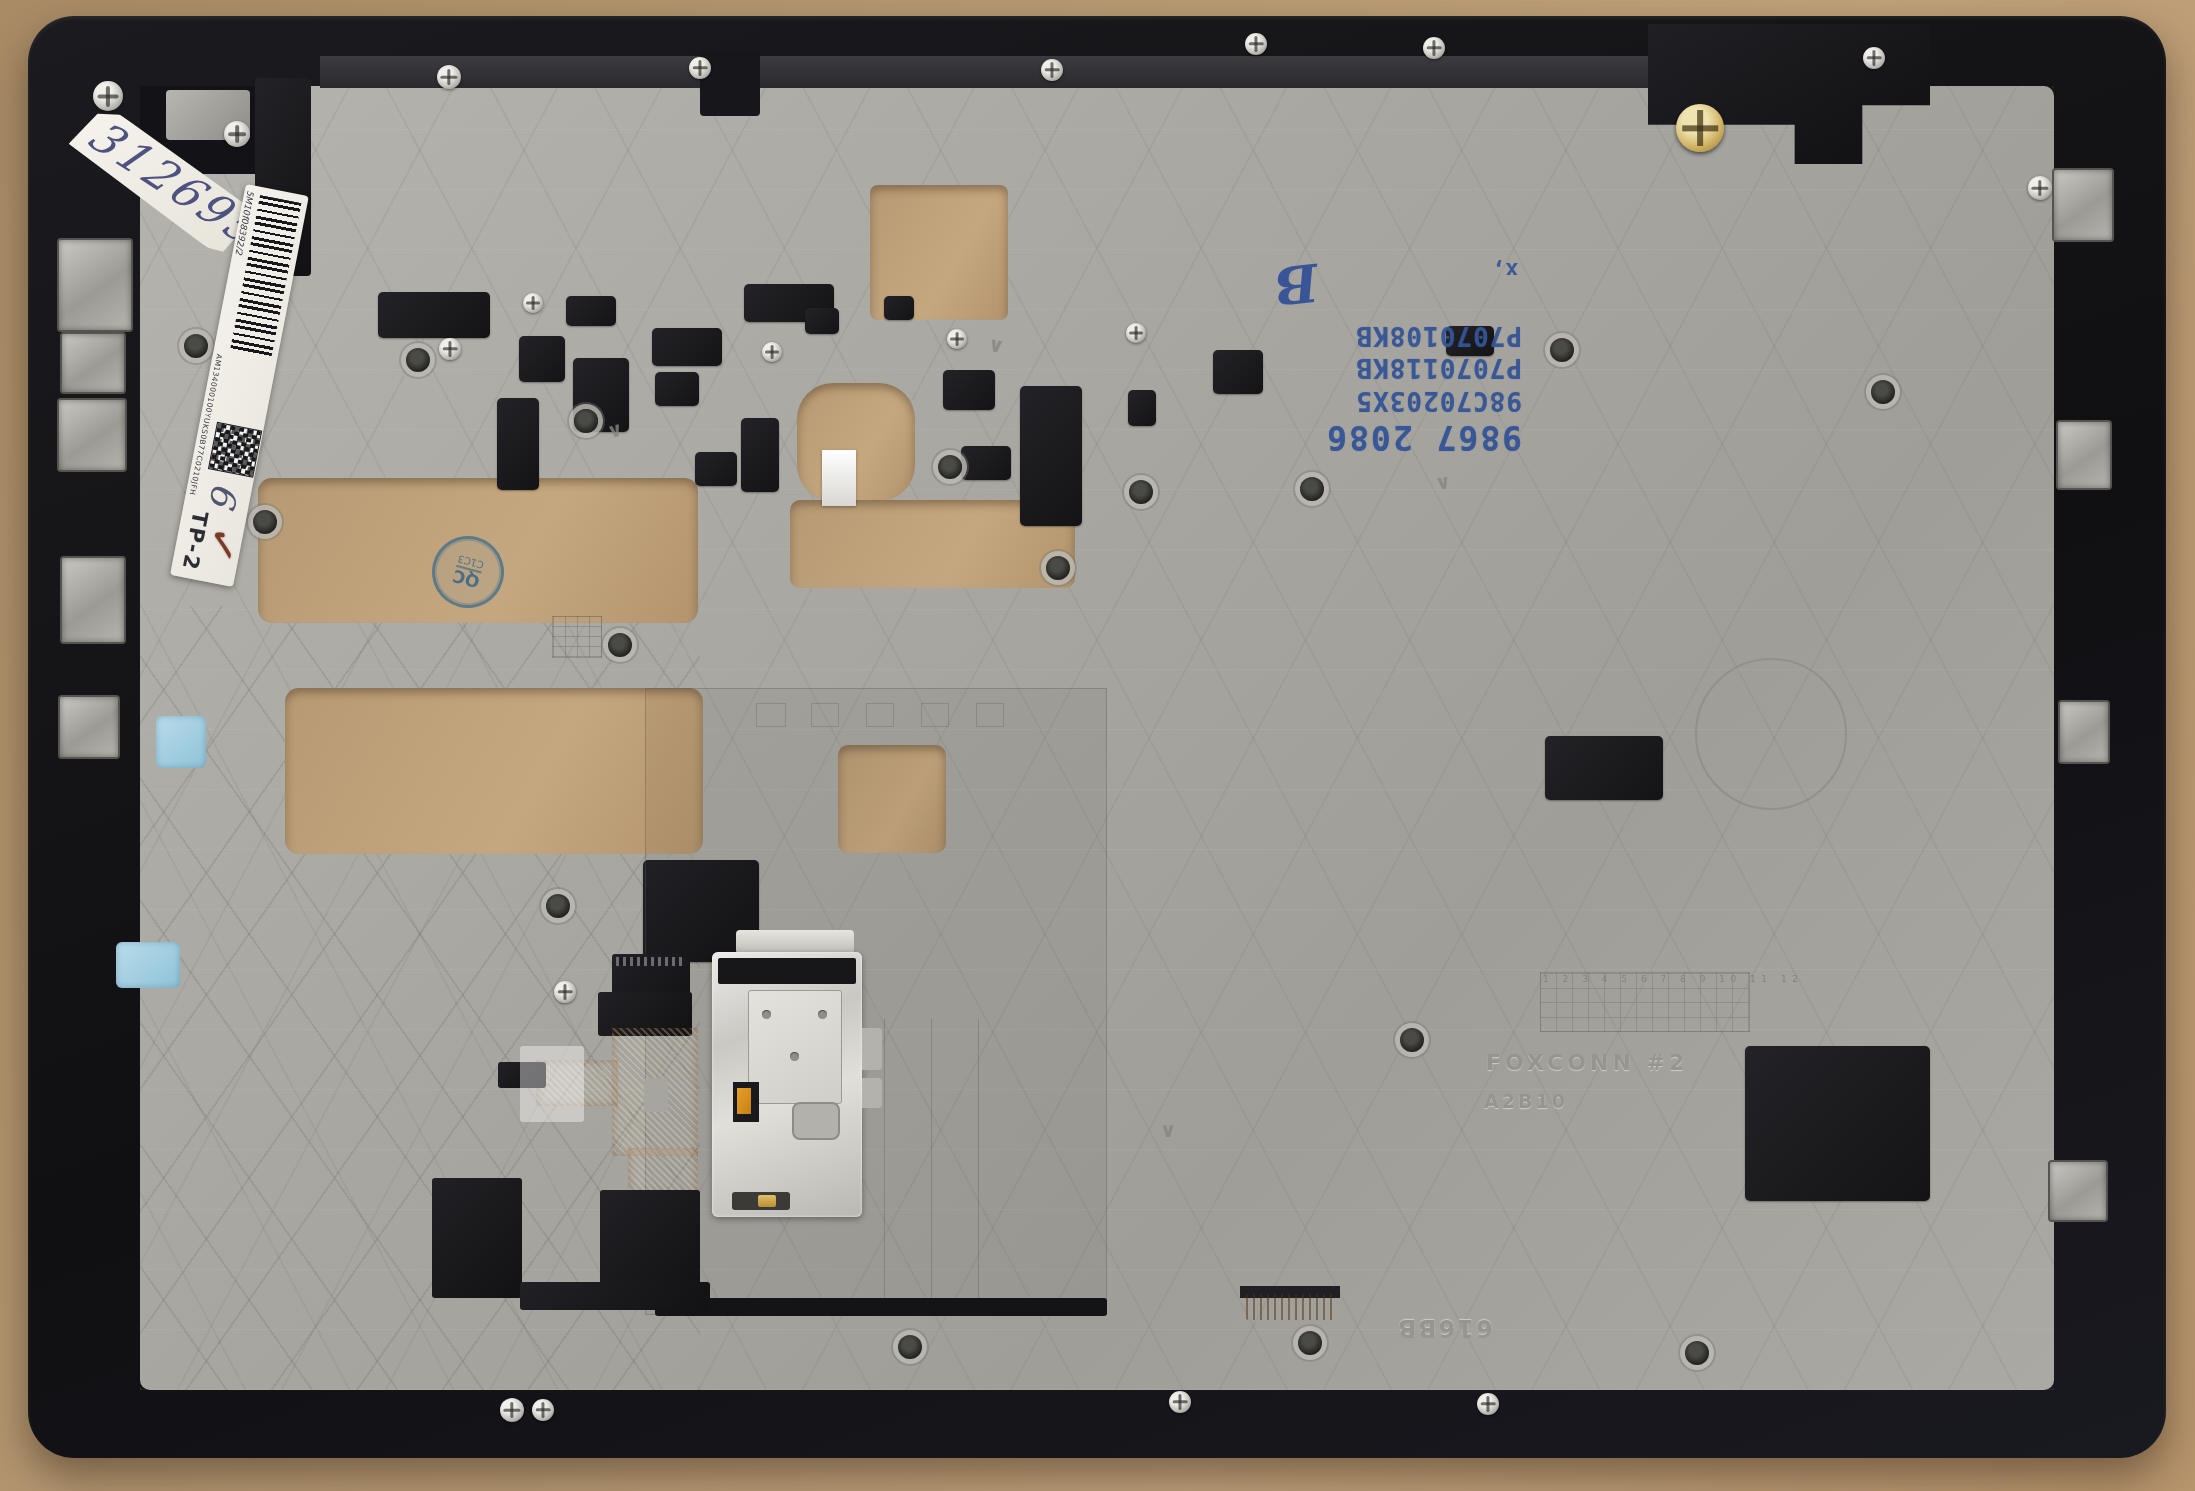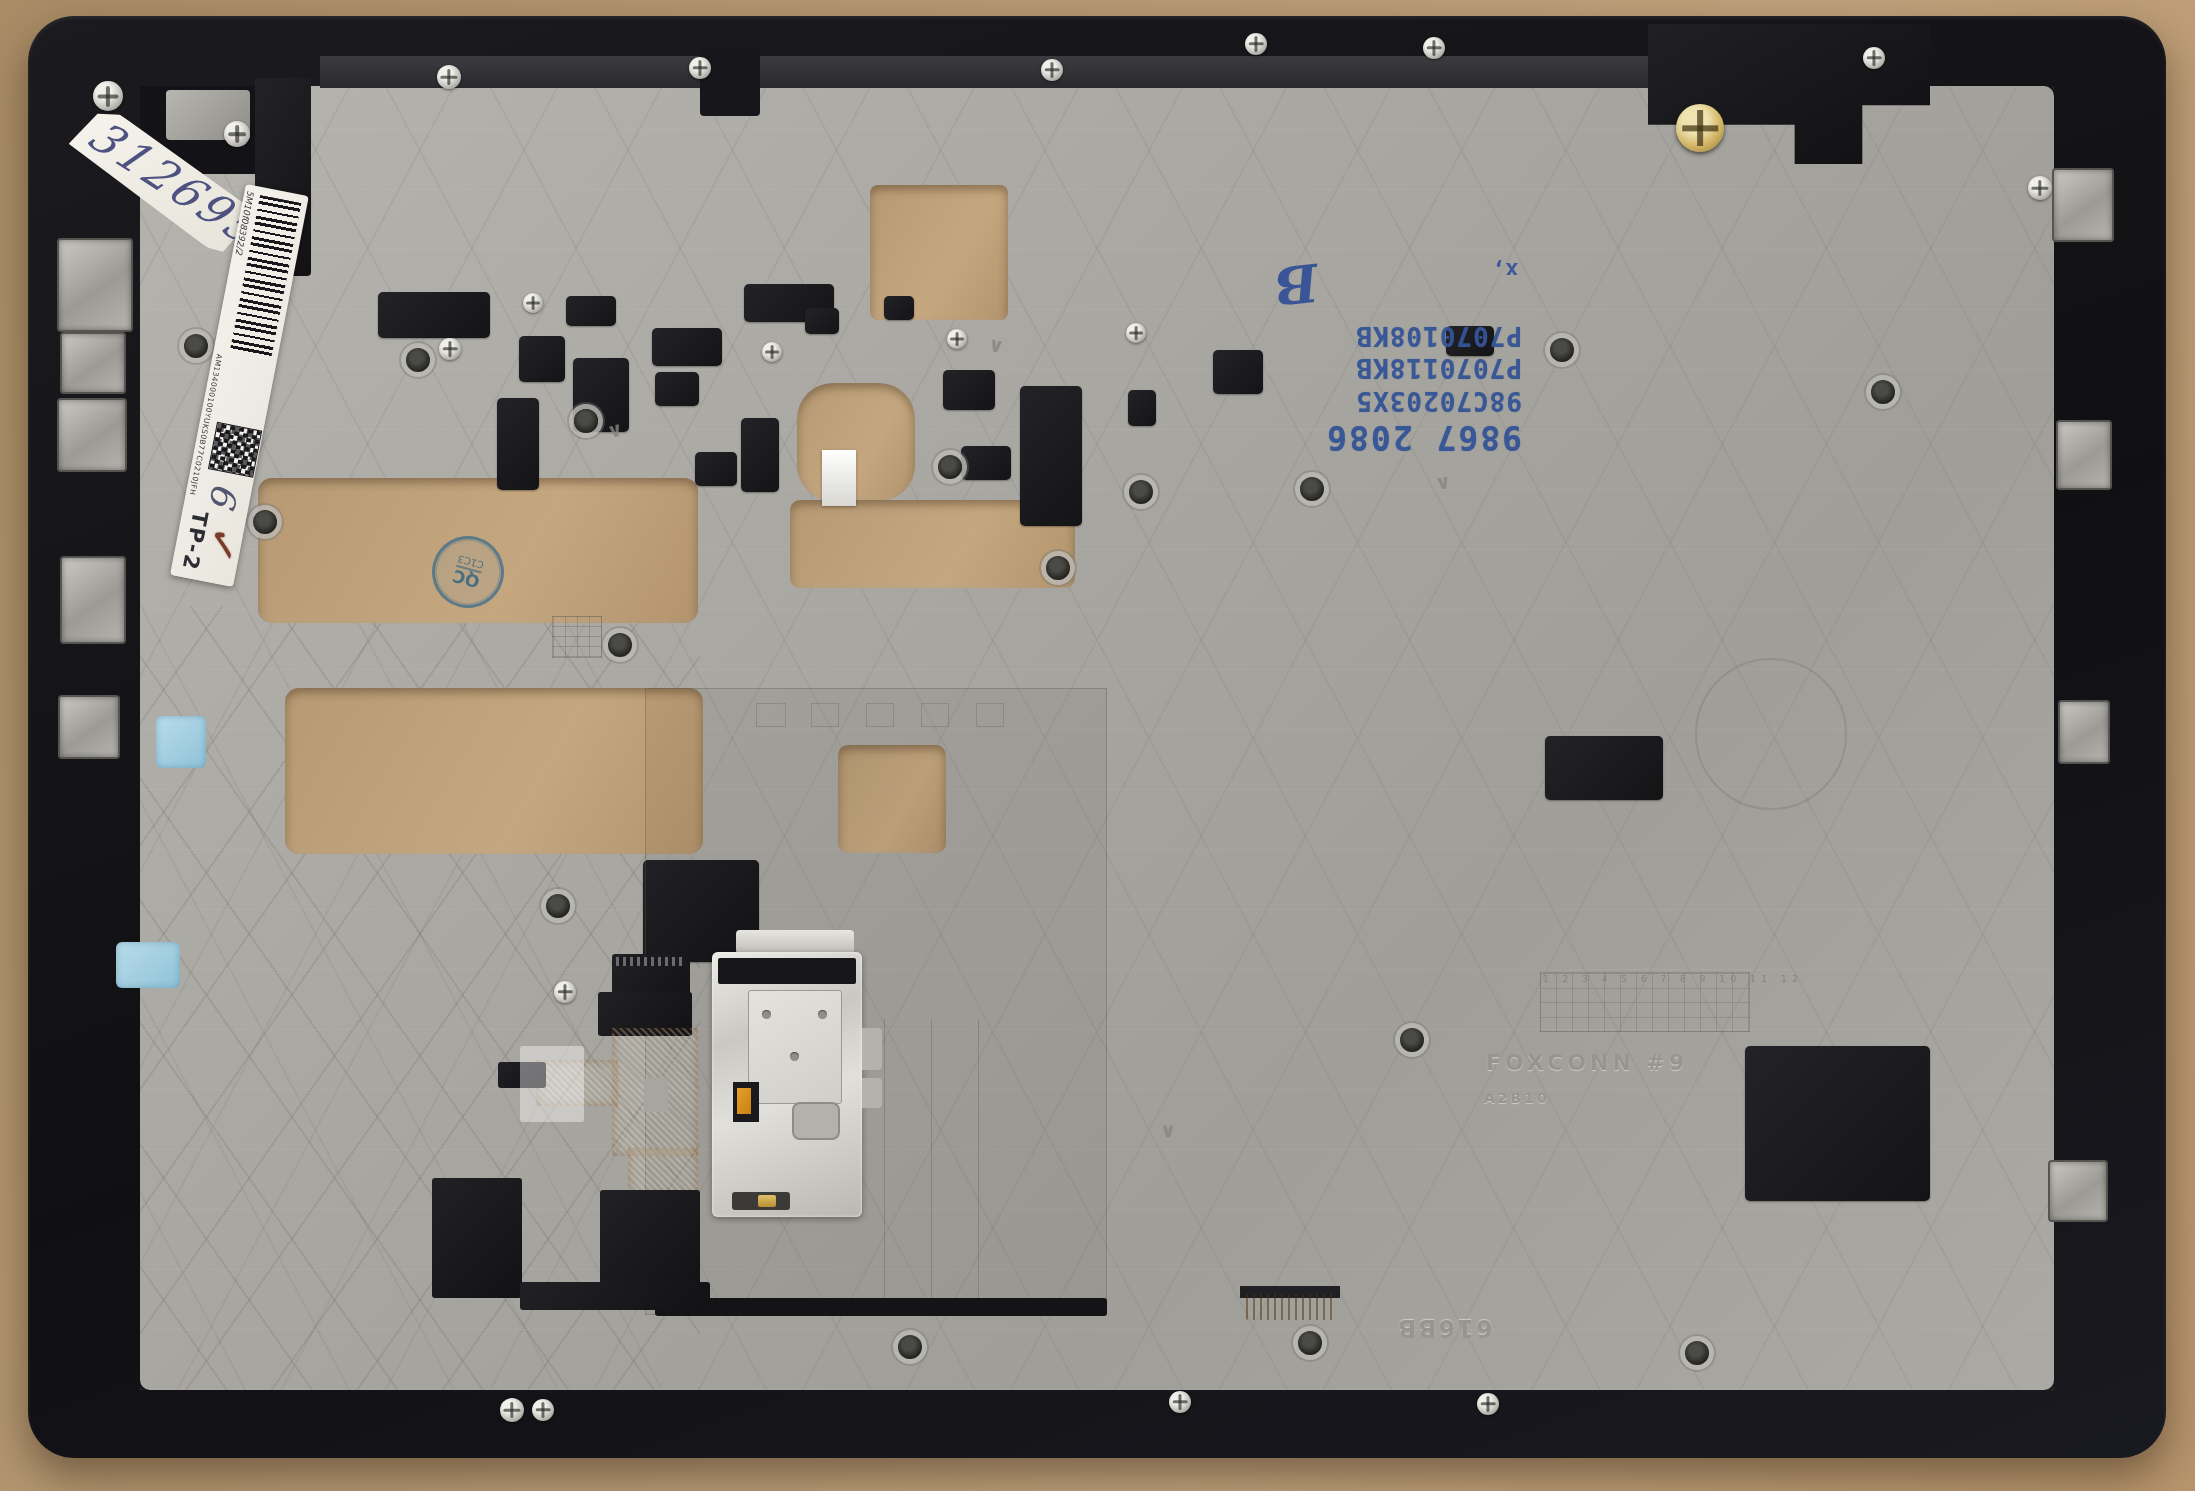--- a/index.html
+++ b/index.html
@@ -78,21 +78,21 @@
   #qcstamp .l2{font-size:10px;color:rgba(54,100,132,.8);border-top:2px solid rgba(54,100,132,.6);padding-top:1px;}
   #bluestamp{left:1282px;top:268px;width:240px;height:190px;transform:rotate(180deg);
     color:rgba(52,84,150,.88);font-family:"DejaVu Sans Mono",monospace;font-weight:bold;}
   #bluestamp .row{font-size:26px;letter-spacing:1px;line-height:1.25;text-shadow:0 0 1px rgba(52,84,150,.7);}
   #bluestamp .big{font-size:33px;letter-spacing:2px;}
   #bs-hand{position:absolute;right:-8px;bottom:-14px;font-family:"DejaVu Serif",serif;font-style:italic;
     font-size:52px;color:rgba(46,76,150,.9);transform:rotate(-6deg);}
   #bs-x{position:absolute;right:210px;bottom:-10px;font-size:22px;color:rgba(46,76,150,.85);}
   .engraved{color:#96938b;text-shadow:0 1px 1px rgba(255,255,255,.55);font-weight:bold;opacity:.85;}
   #vendor{left:1486px;top:1050px;font-size:22px;letter-spacing:4px;}
-  #rev{left:1484px;top:1090px;font-size:14px;letter-spacing:3px;}
+  #rev{left:1484px;top:1090px;font-size:19px;letter-spacing:3px;}
   #mold{left:1396px;top:1314px;font-size:24px;letter-spacing:2px;transform:rotate(180deg);}
   #dategrid{left:1540px;top:972px;width:208px;height:58px;border:1px solid rgba(110,108,100,.4);
     background:
       repeating-linear-gradient(90deg, transparent 0 15px, rgba(110,108,100,.35) 15px 16px),
       repeating-linear-gradient(0deg, transparent 0 13.5px, rgba(110,108,100,.35) 13.5px 14.5px);}
   #dategrid .nums{position:absolute;left:2px;top:1px;font-size:9px;color:#84827b;letter-spacing:5.5px;white-space:nowrap;}
   
   #recess{left:645px;top:688px;width:460px;height:625px;background:rgba(0,0,0,.045);
     border:1px solid rgba(90,88,84,.35);}
   #bracket{left:712px;top:952px;width:150px;height:265px;border-radius:6px;
@@ -234,21 +234,21 @@
 
   <div id="bluestamp" class="abs">
     <div class="row big">9867 2086</div>
     <div class="row">98C70203X5</div>
     <div class="row">P7070118KB</div>
     <div class="row">P7070108KB</div>
     <div id="bs-hand">B</div>
     <div id="bs-x">x,</div>
   </div>
 
-  <div id="vendor" class="abs engraved">FOXCONN #9</div>
+  <div id="vendor" class="abs engraved">FOXCONN #2</div>
   <div id="rev" class="abs engraved">A2B10</div>
   <div id="mold" class="abs engraved">616BB</div>
   <div id="dategrid" class="abs">
     <div class="nums">1 2 3 4 5 6 7 8 9 10 11 12</div>
   </div>
 
   <div id="recess" class="abs">
     <div class="abs faintrect" style="left:110px;top:14px;width:28px;height:22px;"></div>
     <div class="abs faintrect" style="left:165px;top:14px;width:26px;height:22px;"></div>
     <div class="abs faintrect" style="left:220px;top:14px;width:26px;height:22px;"></div>

